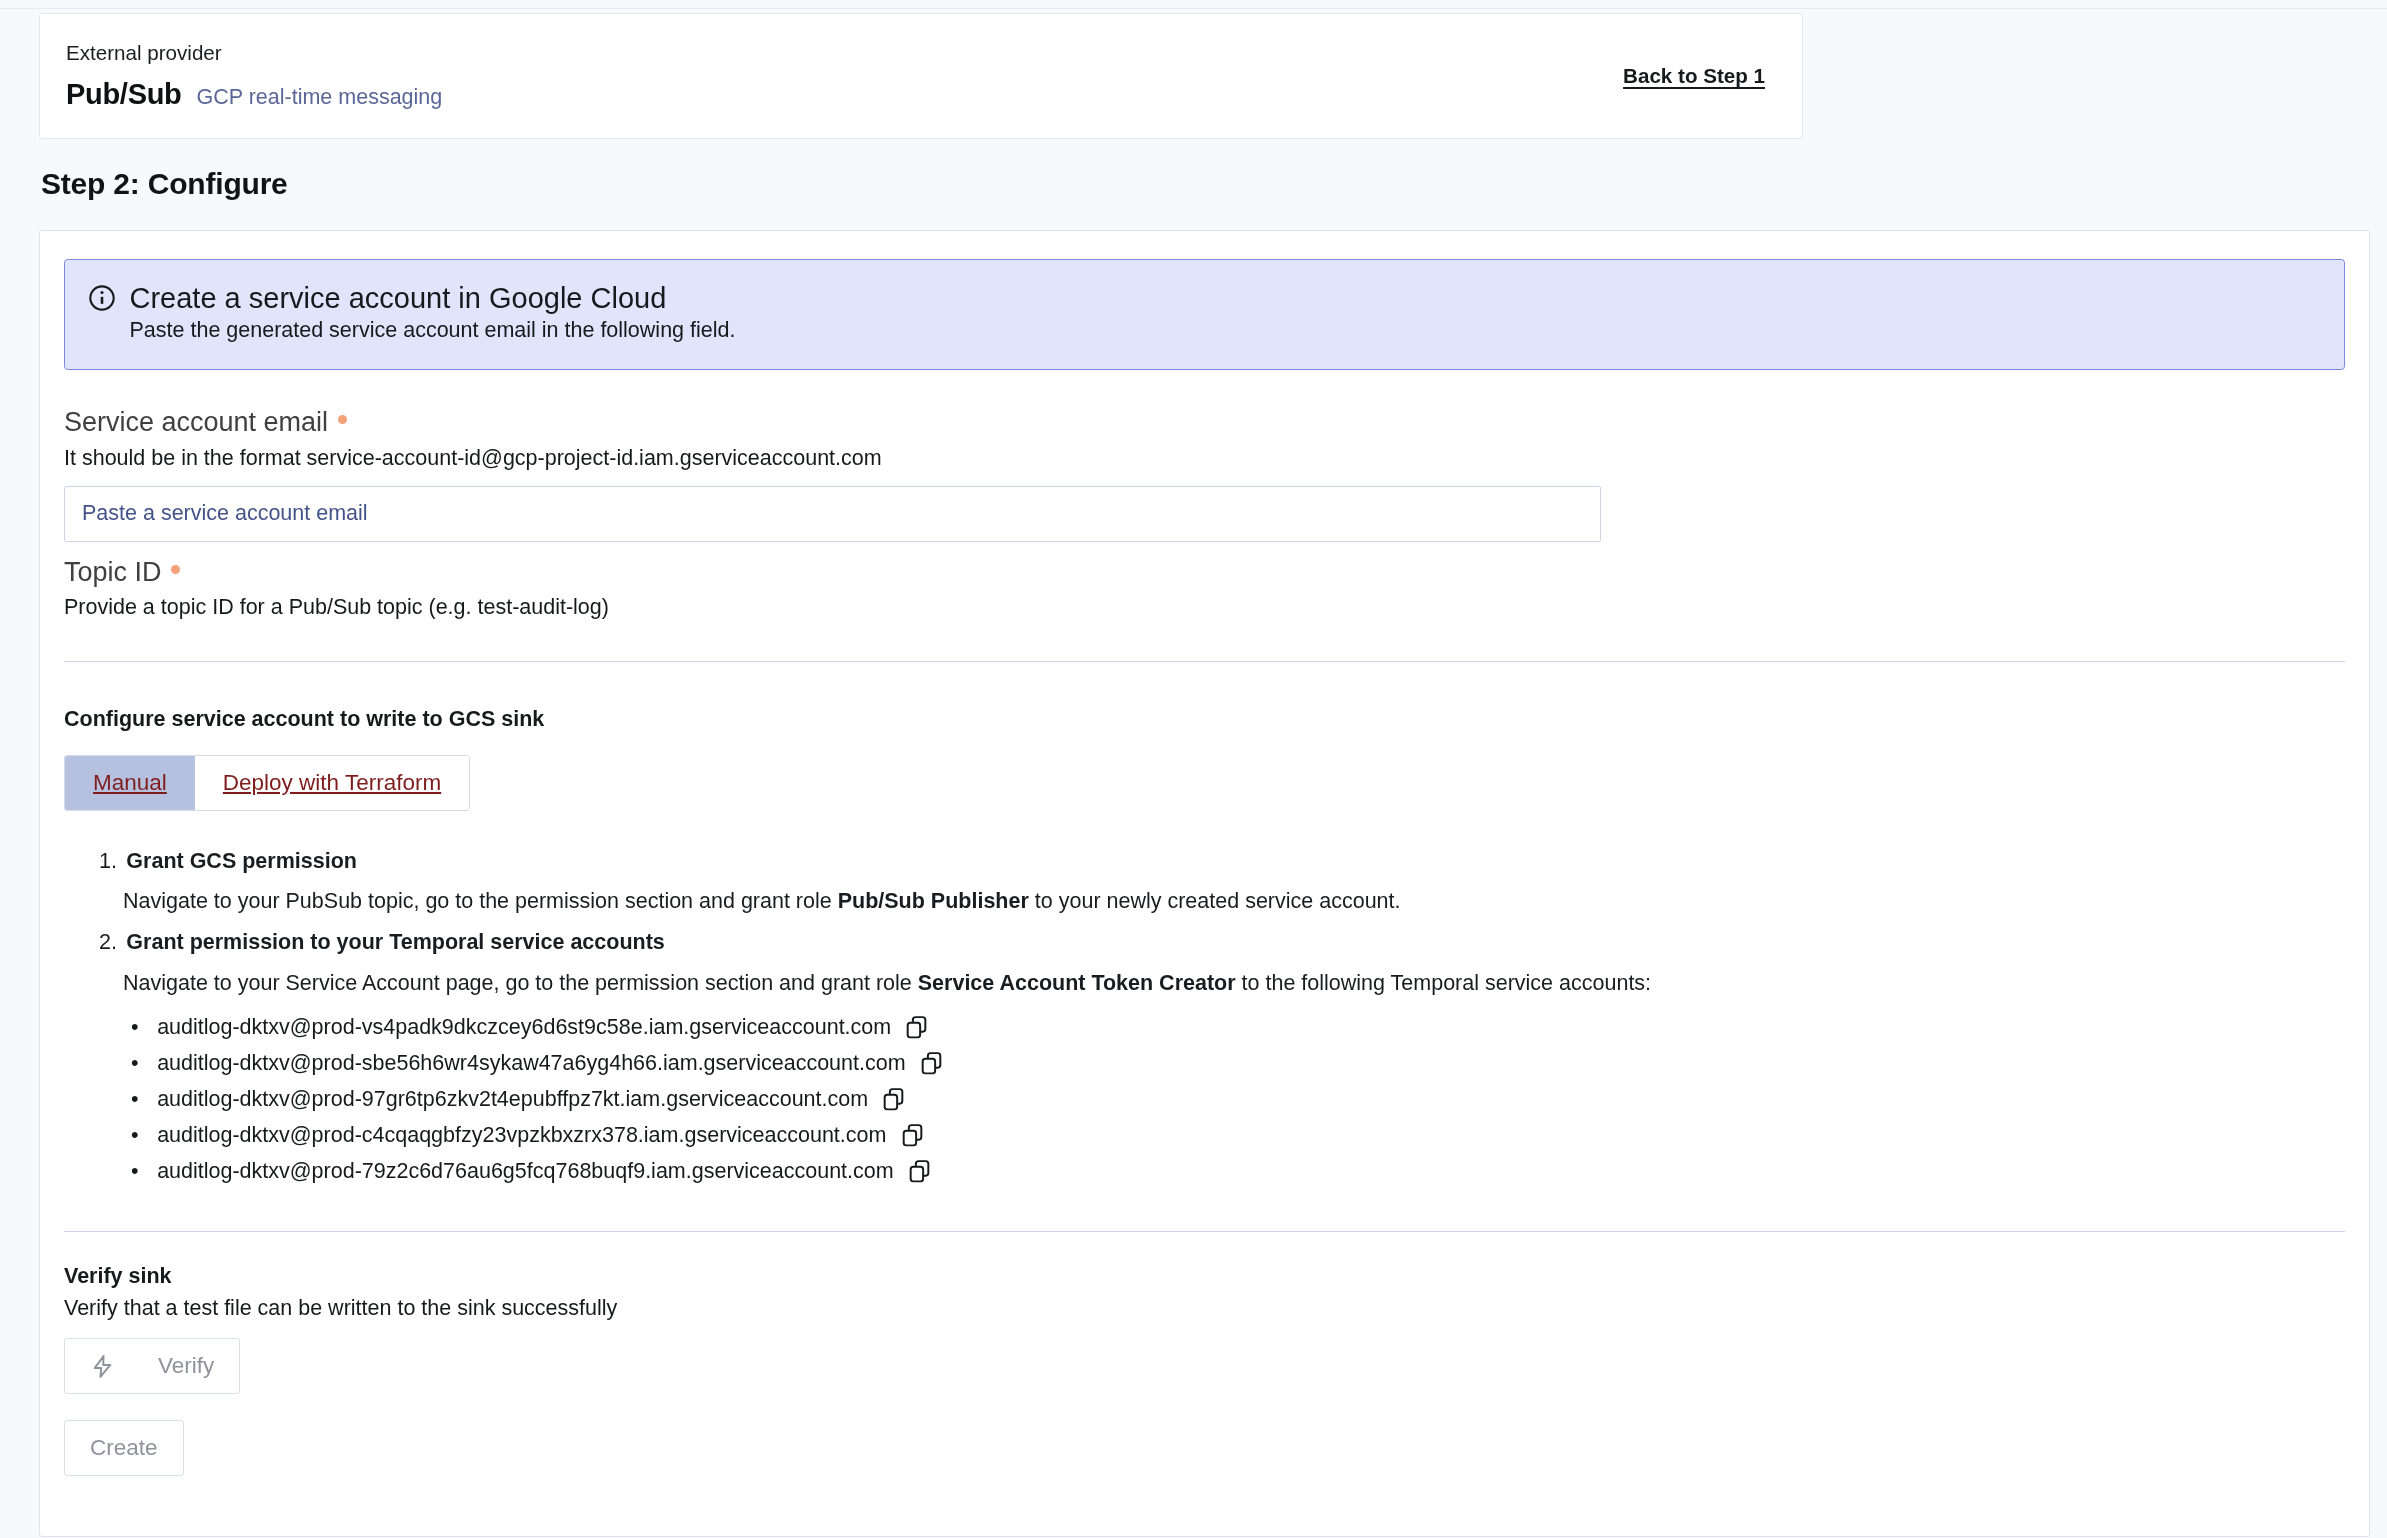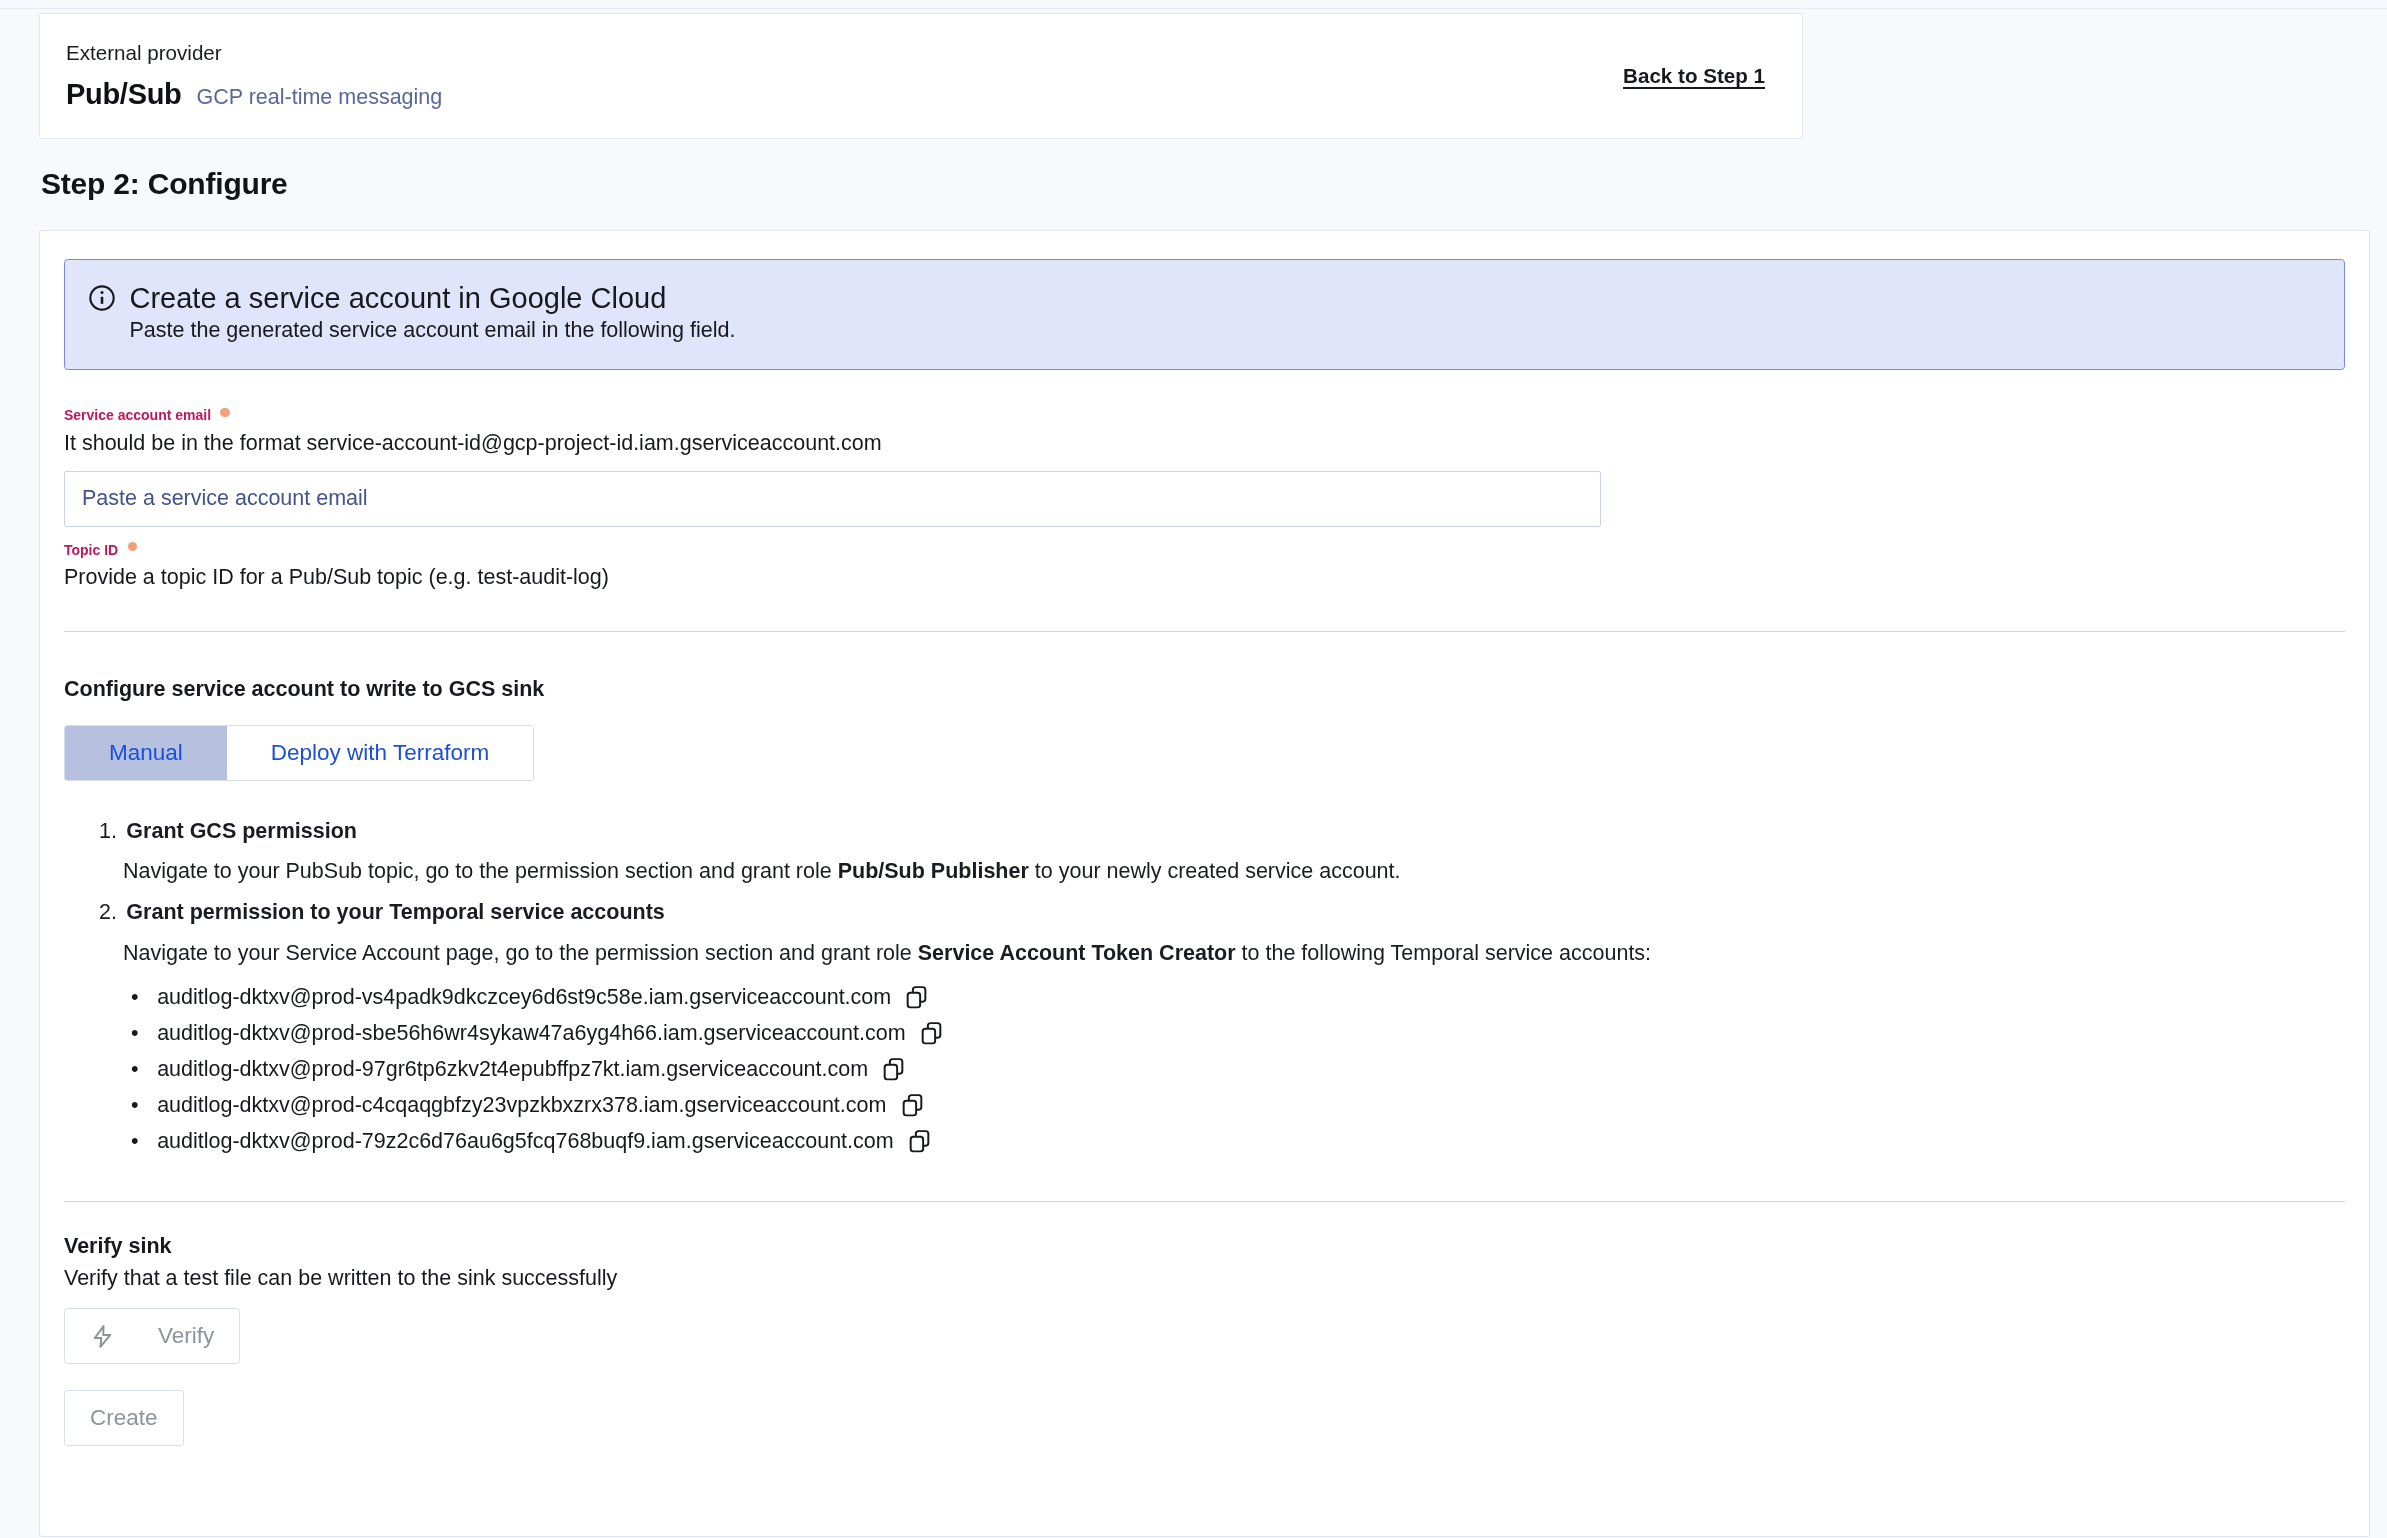--- a/index.html
+++ b/index.html
@@ -50,21 +50,21 @@
     margin-top:28px; width:100%; height:111px;
     background:#e0e5fb; border:1.9px solid #7c87e2; border-radius:3.7px;
     display:flex; align-items:flex-start; gap:14px; padding:23.4px 22.5px;
   }
   .info-icon { flex:0 0 auto; margin-top:0.9px; }
   .banner-title { font-size:29px; color:#17191c; line-height:30px; }
   .banner-body  { font-size:21.5px; color:#17191c; line-height:30px; margin-top:1.9px; }
 
   
   .field-label-row { display:flex; align-items:center; gap:9.4px; }
-  .field-label { font-size:14px; font-weight:700; color:#be185d; }
+  .field-label { font-size:27px; font-weight:400; color:#404040; }
   .required-dot {
     width:9.4px; height:9.4px; border-radius:50%;
     background:#f4a079; display:inline-block; margin-top:-5.6px;
   }
   .field-helper { font-size:21.5px; color:#17191c; margin-top:7.5px; }
   .text-input {
     display:block; height:56px; border:1.9px solid #ccd4e6; border-radius:1.9px;
     background:#fff; font-family:"Liberation Sans", sans-serif;
     font-size:21.5px; color:#17191c; padding:0 17px; outline:none;
   }
@@ -77,22 +77,22 @@
   .divider { border-top:1.9px solid #ccd5e7; margin-top:41px; }
 
   
   .config-title { font-size:21.5px; font-weight:700; color:#17191c; margin-top:45px; }
   .tab-group {
     display:inline-flex; margin-top:22.5px;
     border:1.9px solid #d7dce8; border-radius:2.8px; overflow:hidden;
   }
   .tab {
     height:54px; display:flex; align-items:center;
-    padding:0 44px; font-size:22.5px; color:#1d4ed8; cursor:pointer;
-    background:#ffffff; white-space:nowrap;
+    padding:0 28px; font-size:22.5px; color:#7f1d1d; cursor:pointer;
+    background:#ffffff; white-space:nowrap;text-decoration:underline;
   }
   .tab.active { background:#b5c1de; }
 
   
   .steps { margin-top:34px; padding-left:35px; font-size:21.5px; }
   .step-title { line-height:32px; margin-top:9.4px; }
   .step-num { font-weight:400; margin-right:9.4px; }
   .step-title b, .step-body b { font-weight:700; }
   .step-body { margin-left:24px; line-height:32px; margin-top:8.4px; }
 

